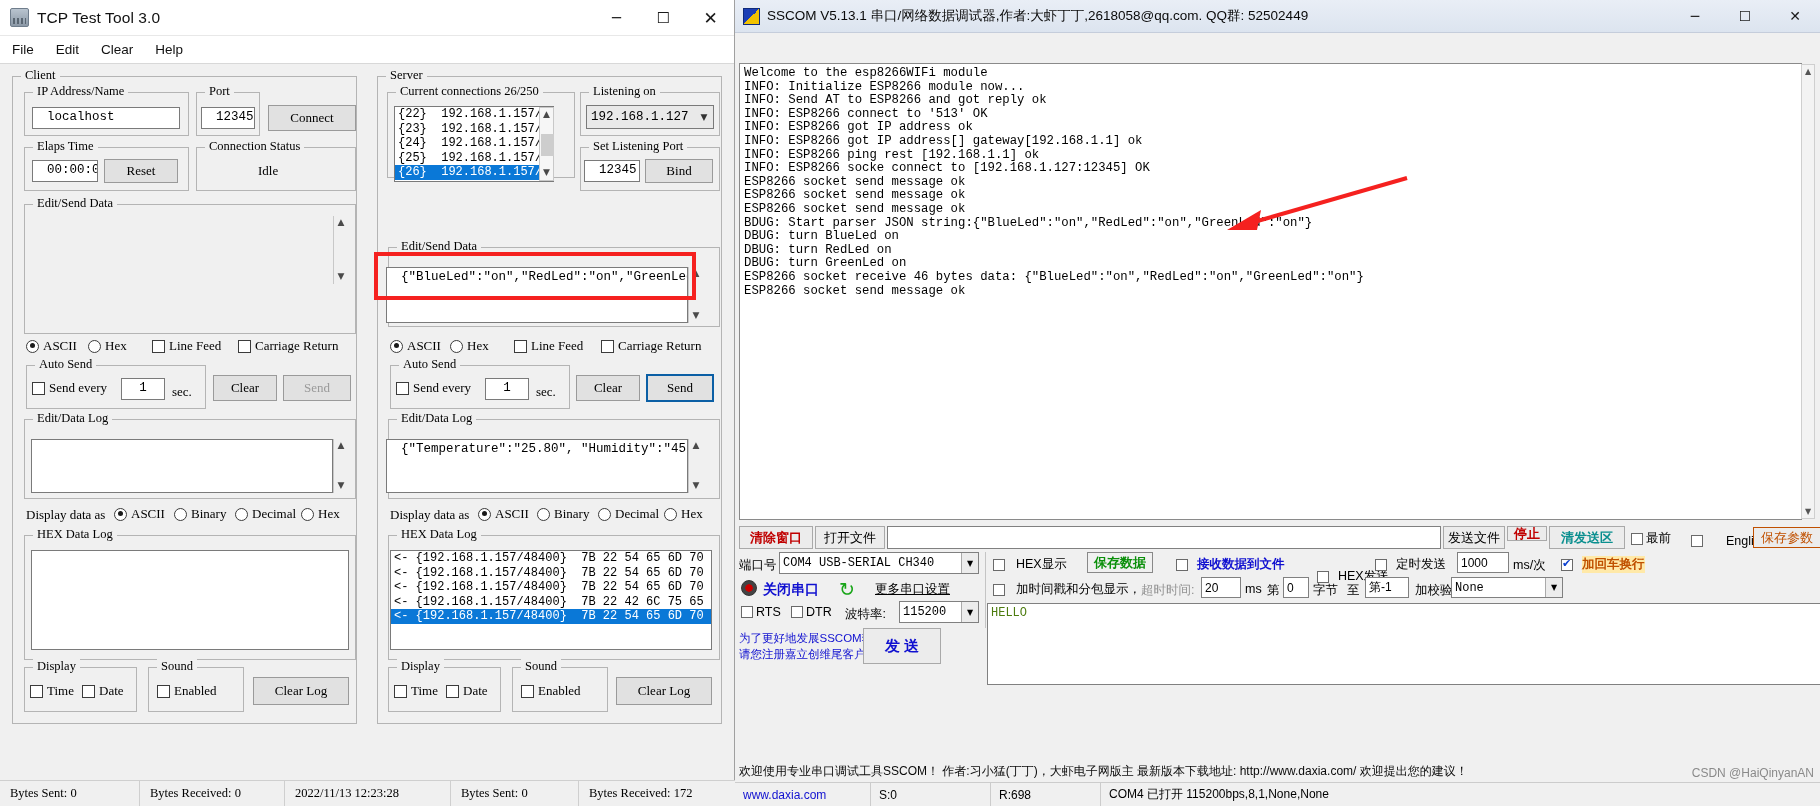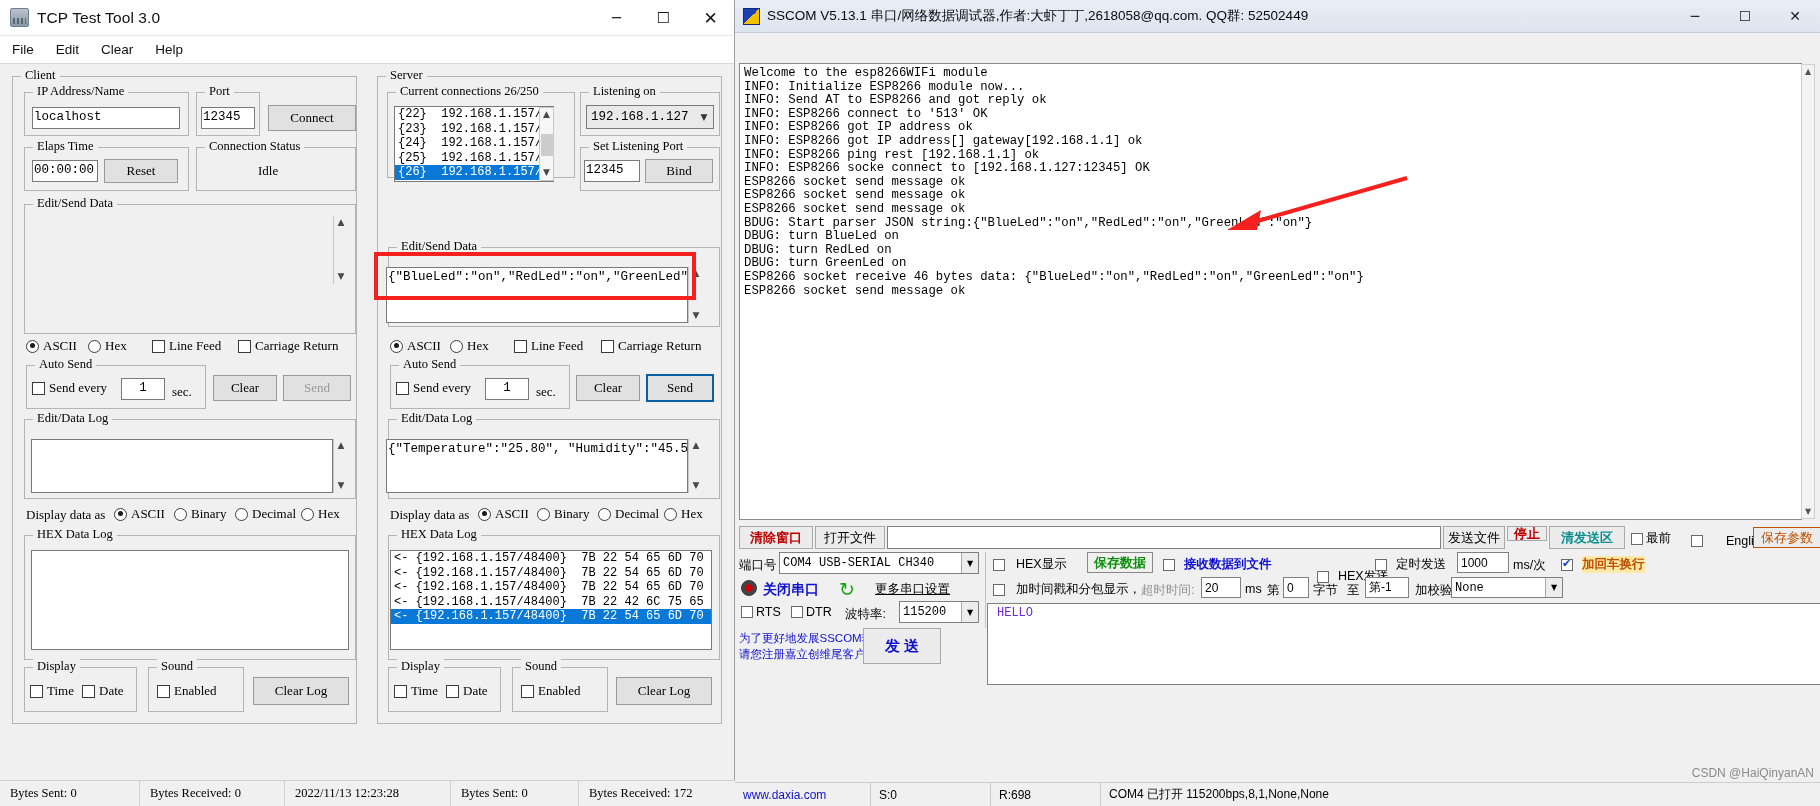--- a/index.html
+++ b/index.html
@@ -52,21 +52,21 @@
   .gb { position: absolute; border: 1px solid #b4b4b4; background: transparent; }
   .gb > .gb-title {
     position: absolute; top: -9px; left: 8px; padding: 0 4px;
     background: #f0f0f0; font-size: 12.5px; color: #000;
     font-family: "Liberation Serif", serif; white-space: nowrap;
   }
 
   .txtbox {
     position: absolute; background: #ffffff; border: 1px solid #7a7a7a;
     font-family: "Liberation Mono", monospace; font-size: 12.5px; color: #000;
-    padding: 2px 1px; overflow: hidden; white-space: pre; line-height: 15px;
+    padding: 2px 14px; overflow: hidden; white-space: pre; line-height: 15px;
   }
   .btn {
     position: absolute; background: #e1e1e1; border: 1px solid #9a9a9a;
     font-family: "Liberation Serif", serif; font-size: 13px; color: #000;
     display: flex; align-items: center; justify-content: center;
   }
   .btn.disabled { color: #9a9a9a; }
   .btn.primary { border: 2px solid #0b5fa5; background: #e1e1e1; }
   .lbl {
     position: absolute; font-family: "Liberation Serif", serif; font-size: 13px; color: #000;
@@ -202,22 +202,22 @@
     position: absolute; left: 0; bottom: 24px; width: 1085px; height: 22px;
     display: flex; align-items: center; font-size: 12px; color: #0a0a0a; white-space: nowrap;
     padding-left: 4px; background: #f0f0f0;
   }
   .arrow-annot { position: absolute; z-index: 40; pointer-events: none; }
   .watermark {
     position: absolute; right: 6px; bottom: 26px; font-size: 12px; color: #8a8a8a;
   }
   .sendarea {
     position: absolute; background: #ffffff; border: 1px solid #808080;
-    font-family: "Liberation Mono", monospace; font-size: 12px; padding: 2px 9px;
-    white-space: pre; overflow: hidden; color: #6d28d9;
+    font-family: "Liberation Mono", monospace; font-size: 12px; padding: 2px 3px;
+    white-space: pre; overflow: hidden; color: #4d7c0f;
   }
   .vline { position: absolute; background: #c4c4c4; }
 </style>
 </head>
 <body>
 
 <div id="root">
 
   <div id="tcp-app">
 
@@ -588,21 +588,21 @@
         <span class="cv">▼</span>
       </div>
 
       <div class="vline" style="left:250px; top:29px; width:1px; height:76px;"></div>
 
       <div class="bcheck" style="left:258px; top:33px;">
         <span class="bx"></span>
         <span style="margin-left:8px;">HEX显示</span>
       </div>
       <div class="bbtn" style="left:352px; top:29px; width:66px; height:21px; color:#0a8f0a; font-weight:bold; background:#f0f0f0; border:1px solid #888;">保存数据</div>
-      <div class="bcheck" style="left:428px; top:33px;">
+      <div class="bcheck" style="left:441px; top:33px;">
         <span class="bx"></span>
         <span style="margin-left:6px; color:#1010d0; font-weight:bold;">接收数据到文件</span>
       </div>
       <div class="bcheck" style="left:582px; top:33px;margin-top:12px;">
         <span class="bx"></span>
         <span style="margin-left:6px;">HEX发送</span>
       </div>
       <div class="bcheck" style="left:640px; top:33px;">
         <span class="bx"></span>
         <span style="margin-left:6px;">定时发送</span>
@@ -631,20 +631,21 @@
         <span>None</span>
         <span class="cv">▼</span>
       </div>
 
       <div class="sendarea" style="left:252px; top:80px; width:834px; height:82px;">HELLO</div>
 
       <div class="bitem" style="left:4px; top:108px; color:#1010d0; font-size:11.5px;">为了更好地发展SSCOM软件</div>
       <div class="bitem" style="left:4px; top:124px; color:#1010d0; font-size:11.5px;">请您注册嘉立创维尾客户</div>
       <div class="bbtn" style="left:128px; top:105px; width:78px; height:36px; color:#1010d0; font-weight:bold; font-size:15px;">发 送</div>
 
+      <div class="ss-foot-ad">欢迎使用专业串口调试工具SSCOM！   作者:习小猛(丁丁)，大虾电子网版主   最新版本下载地址:  http://www.daxia.com/  欢迎提出您的建议！</div>
       <div class="watermark">CSDN @HaiQinyanAN</div>
 
       <div class="ss-status">
         <div class="c" style="width:136px; color:#1010d0;">www.daxia.com</div>
         <div class="c" style="width:120px;">S:0</div>
         <div class="c" style="width:110px;">R:698</div>
         <div class="c" style="border-right:none;">COM4 已打开  115200bps,8,1,None,None</div>
       </div>
     </div>
   </div>

